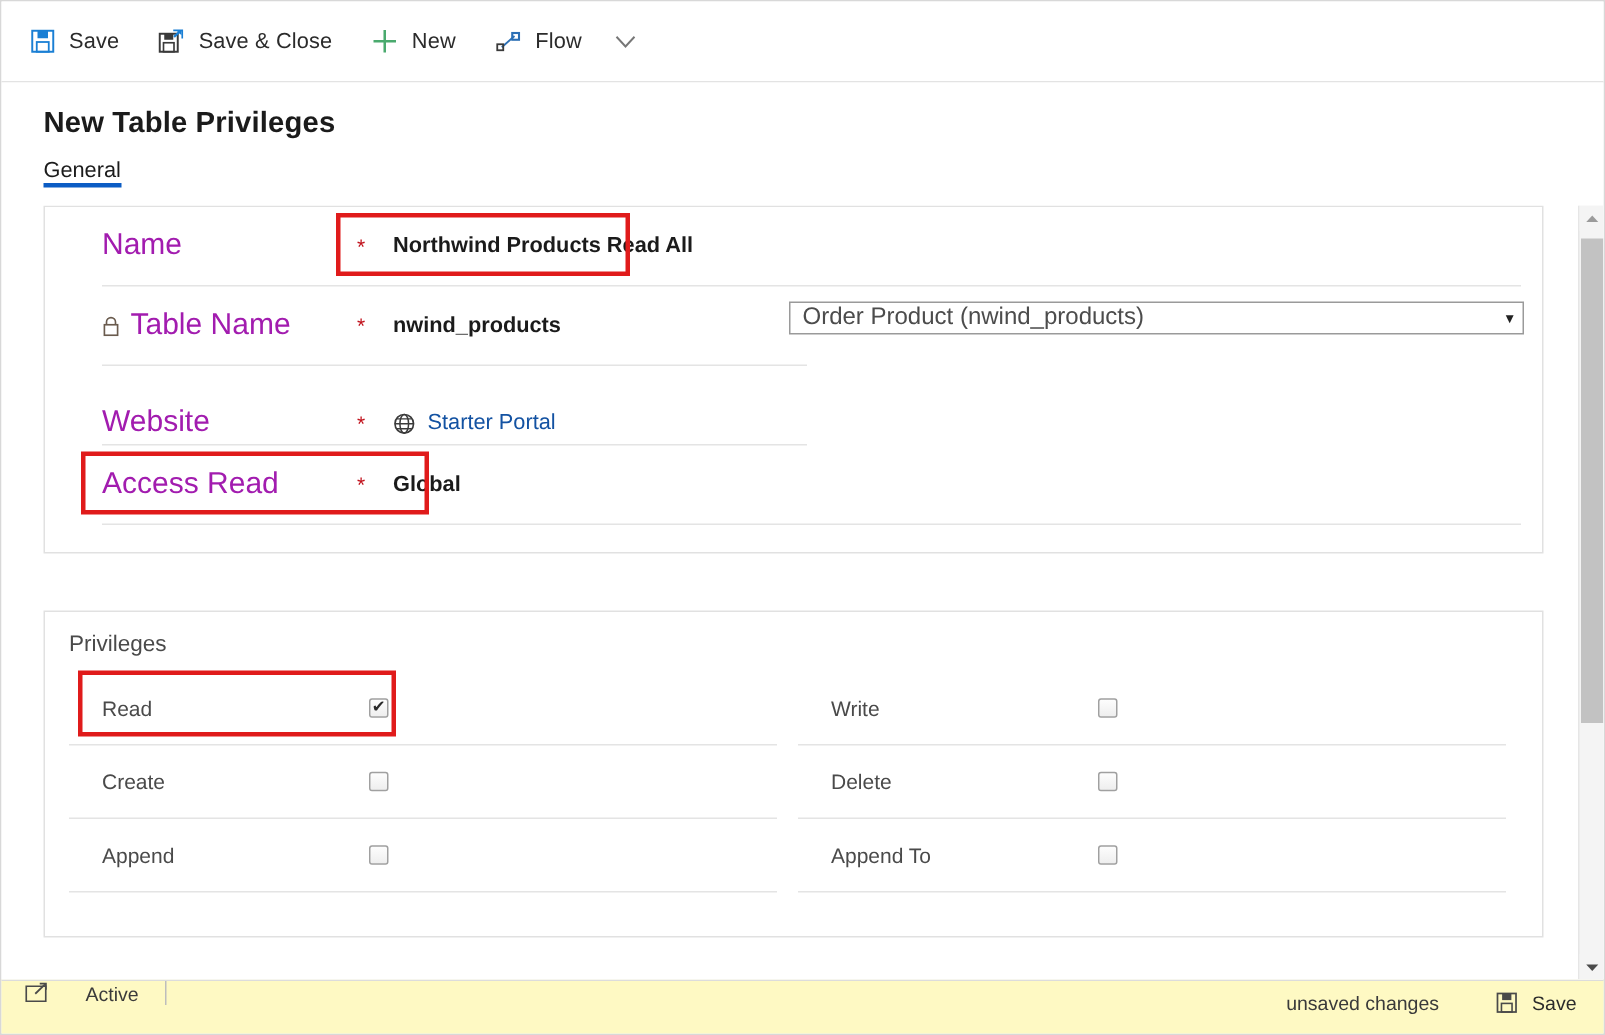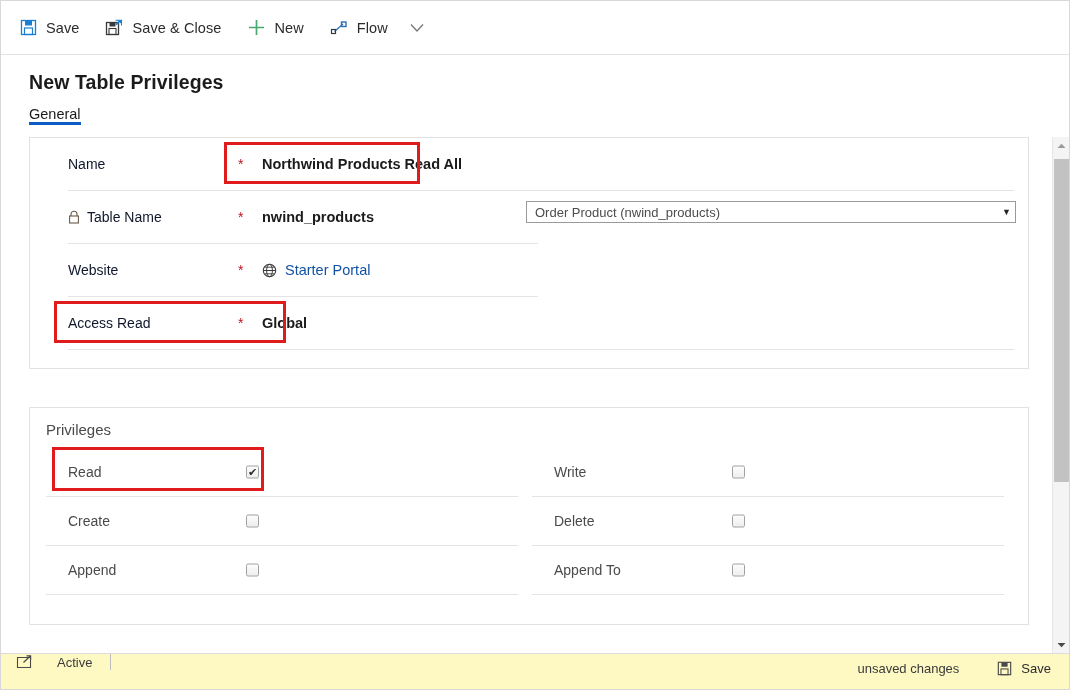--- a/index.html
+++ b/index.html
@@ -133,22 +133,22 @@
     position: absolute;
     left: 0;
     width: 100%;
     height: 52px;
   }
   .flabel {
     position: absolute;
     left: 38px;
     top: 50%;
     transform: translateY(-50%);
-    font-size: 14px;
-    color: #0f172a;
+    font-size: 20px;
+    color: #a21caf;
     display: flex;
     align-items: center;
     white-space: nowrap;
   }
   .lock-ico {
     margin-right: 7px;
     display: inline-flex;
     align-items: center;
   }
   .freq {
@@ -196,21 +196,21 @@
     height: 22px;
     box-sizing: border-box;
     border: 1px solid #9a9a9a;
     background: #ffffff;
     display: flex;
     align-items: center;
     padding: 0 4px 0 8px;
     cursor: pointer;
   }
   .lookup-text {
-    font-size: 13px;
+    font-size: 16px;
     color: #4c4c4c;
     flex: 1 1 auto;
     white-space: nowrap;
     overflow: hidden;
   }
   .lookup-arrow {
     font-size: 9px;
     color: #222;
     padding-left: 6px;
   }
@@ -439,21 +439,21 @@
                   <rect x="1.6" y="6" width="8.8" height="7" fill="none" stroke="#6a5b4e" stroke-width="1.1"></rect>
                 </svg>
               </span>
               <span>Table Name</span>
             </span>
             <span class="freq">*</span>
             <span class="fvalue">nwind_products</span>
           </div>
           <div class="fsep half" style="top:105px;"></div>
 
-          <div class="frow" style="top:106px;">
+          <div class="frow" style="top:118px;">
             <span class="flabel">Website</span>
             <span class="freq">*</span>
             <span class="fvalue">
               <span class="globe-ico">
                 <svg width="15" height="15" viewBox="0 0 15 15">
                   <circle cx="7.5" cy="7.5" r="6.2" fill="none" stroke="#3a3a3a" stroke-width="1.1"></circle>
                   <ellipse cx="7.5" cy="7.5" rx="2.9" ry="6.2" fill="none" stroke="#3a3a3a" stroke-width="1"></ellipse>
                   <line x1="1.3" y1="7.5" x2="13.7" y2="7.5" stroke="#3a3a3a" stroke-width="1"></line>
                   <line x1="2.6" y1="4.2" x2="12.4" y2="4.2" stroke="#3a3a3a" stroke-width=".9"></line>
                   <line x1="2.6" y1="10.8" x2="12.4" y2="10.8" stroke="#3a3a3a" stroke-width=".9"></line>

